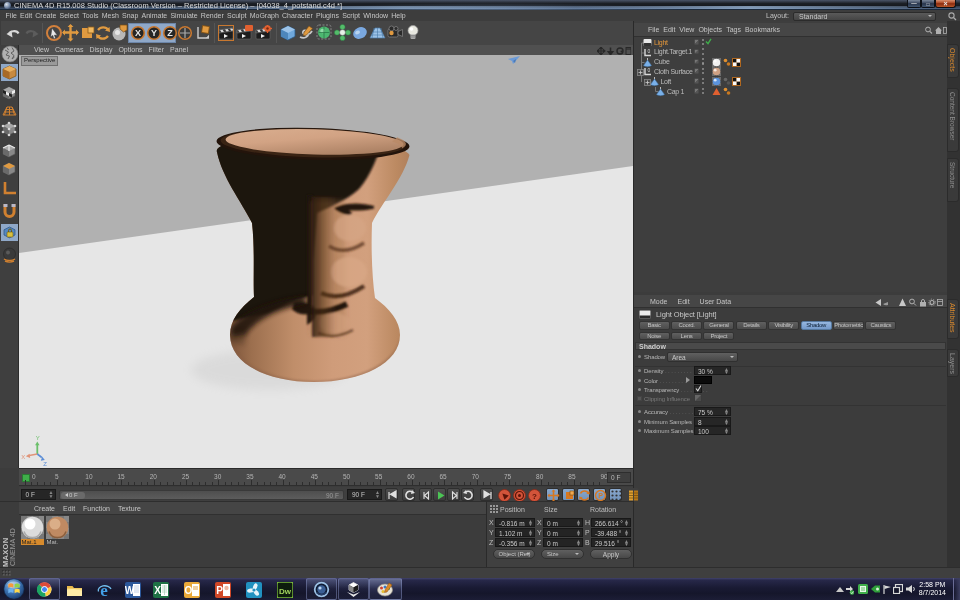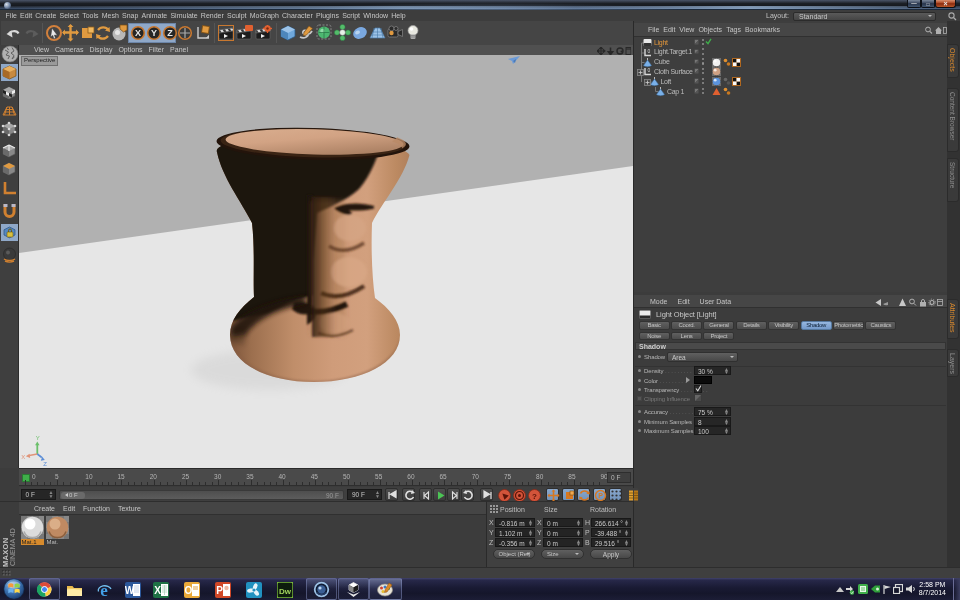--- a/index.html
+++ b/index.html
@@ -98,20 +98,21 @@
 #showdesk{position:absolute;right:0;top:0;width:7px;height:22px;background:linear-gradient(90deg,#23244000,#3c3e60);border-left:1px solid #6a6c95;}
 svg{display:block;}
 </style></head>
 <body>
 <div id="app">
 <div id="titlebar">
       <div class="glow"></div>
       <div class="glow2"></div>
     </div>
 <div id="titleico"></div>
+<div id="titletext">CINEMA 4D R15.008 Studio (Classroom Version – Restricted License) – [04038_4_potstand.c4d *]</div>
 <div id="btnmin" class="winbtn">
       <span>—</span>
     </div>
 <div id="btnmax" class="winbtn">
       <span style="font-size:5px;line-height:8px">□</span>
     </div>
 <div id="btncls" class="winbtn">
       <span style="font-size:7px">×</span>
     </div>
 <div id="menubar">

